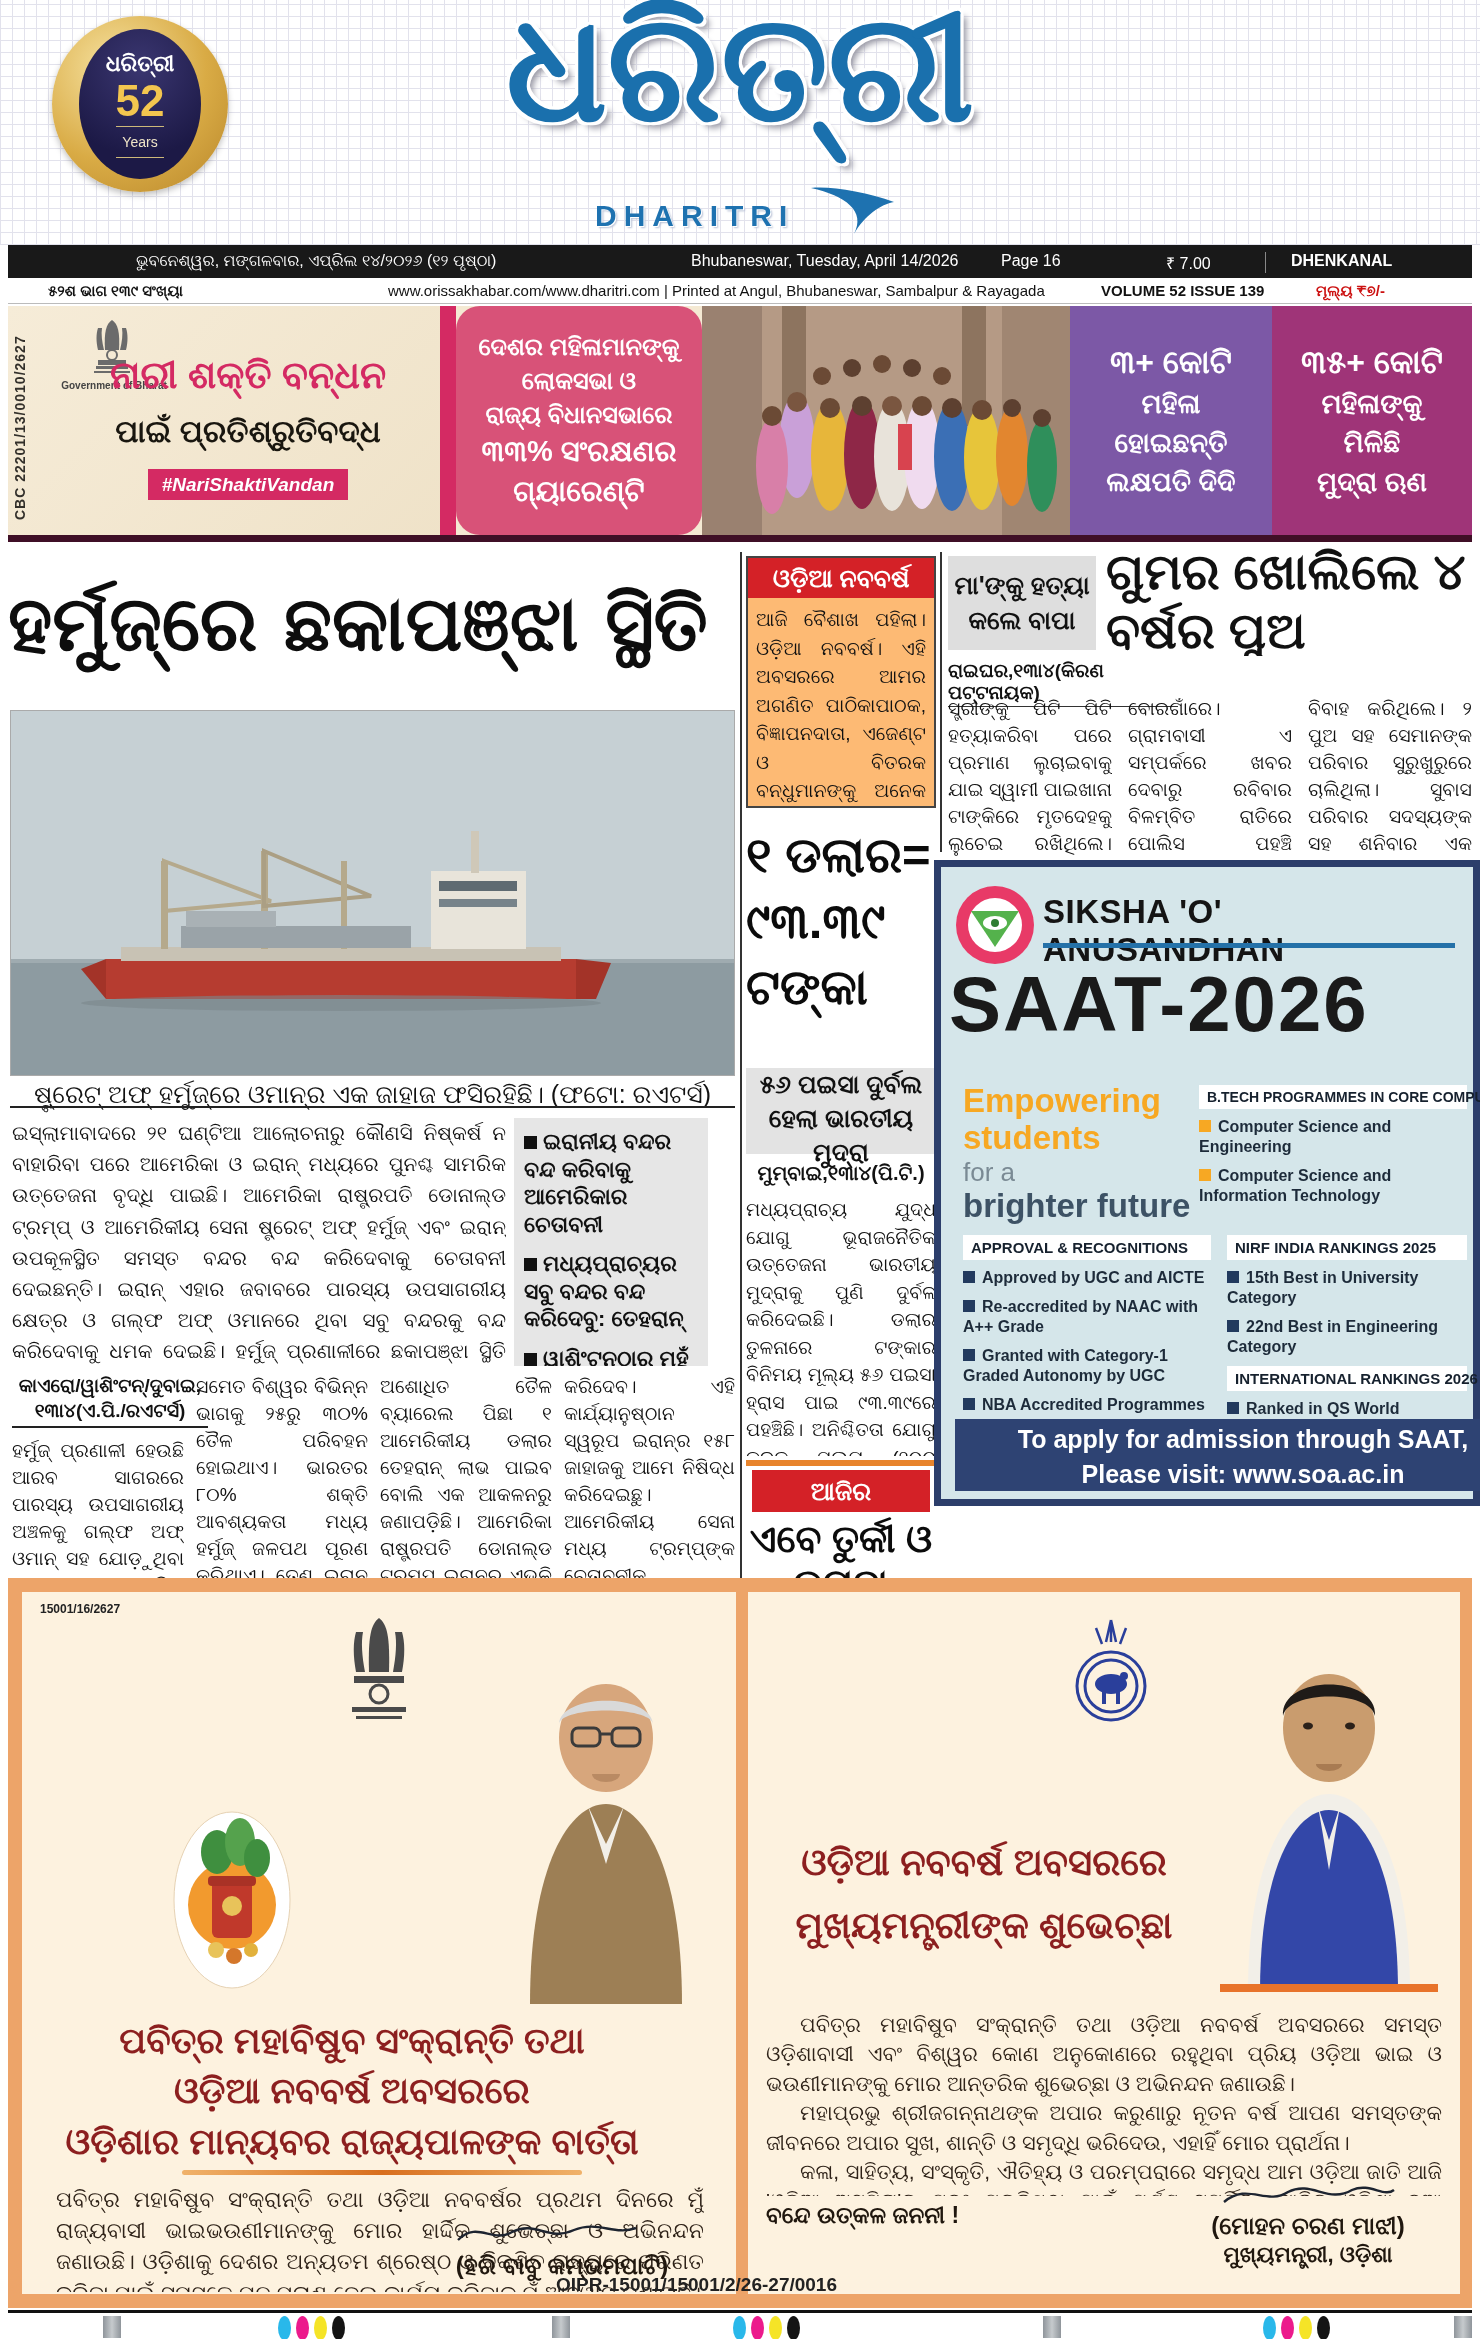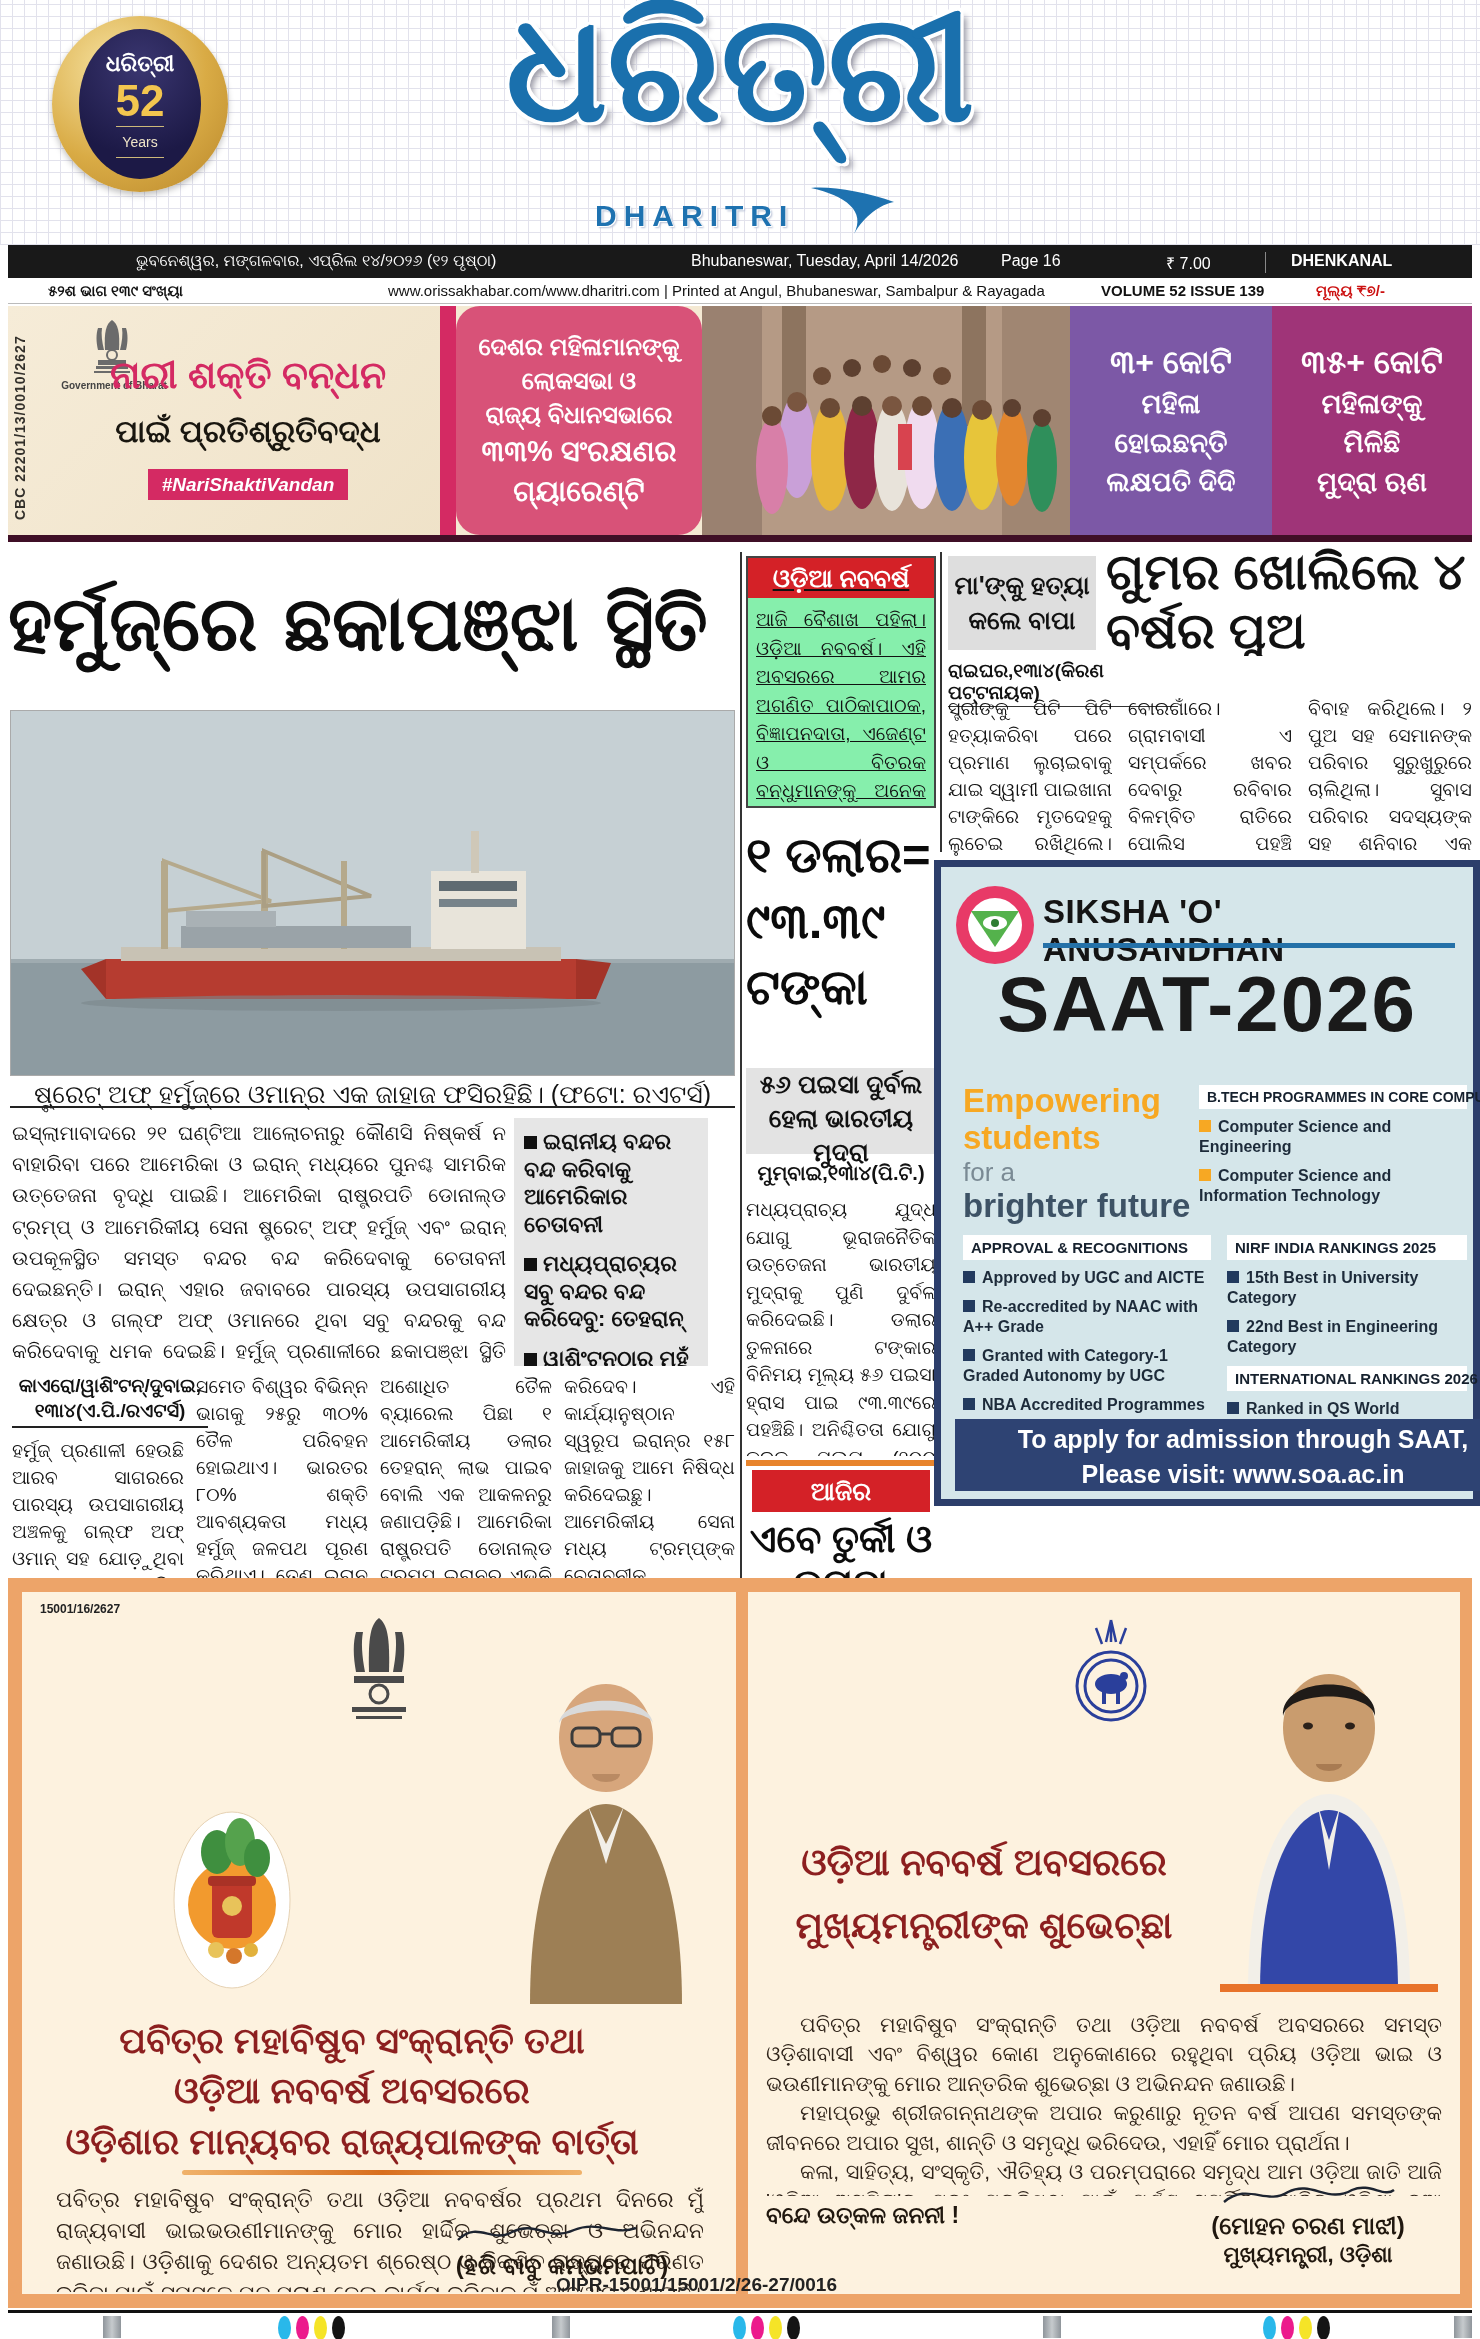--- a/index.html
+++ b/index.html
@@ -58,21 +58,21 @@
   .caption{left:10px;top:1080px;width:725px;text-align:center;font-size:25px;color:#111;}
   .rule{background:#222;}
   .lead-intro{left:12px;top:1118px;width:494px;height:248px;font-size:20px;line-height:1.56;text-align:justify;overflow:hidden;}
   .bullet-box{left:514px;top:1118px;width:194px;height:248px;background:#e6e6e6;padding:10px 10px;overflow:hidden;}
   .bullet-item{font-size:22px;font-weight:bold;line-height:1.25;margin-bottom:12px;color:#111;}
   .sq{display:inline-block;width:13px;height:13px;background:#111;margin-right:6px;}
   .lead-date{left:12px;top:1374px;width:196px;text-align:center;font-size:19px;font-weight:bold;line-height:1.3;border-bottom:2px solid #222;padding-bottom:3px;}
   .ncol{font-size:19px;line-height:1.42;text-align:justify;overflow:hidden;}
   .vrule{background:#333;width:2px;}
   
-  .ny-box{left:746px;top:556px;width:190px;height:252px;border:2px solid #444;background:#86efac;text-decoration:underline;}
+  .ny-box{left:746px;top:556px;width:190px;height:252px;border:2px solid #444;background:#fdba74;}
   .ny-head{height:40px;background:#d42127;color:#fff;font-size:25px;font-weight:bold;text-align:center;line-height:40px;}
   .ny-body{padding:8px 8px;font-size:19px;line-height:1.5;text-align:justify;overflow:hidden;height:206px;}
   .dollar-h{left:746px;top:822px;width:190px;height:240px;font-size:49px;font-weight:bold;line-height:1.35;color:#0b0b0b;overflow:hidden;}
   .dollar-sub{left:746px;top:1068px;width:190px;height:86px;background:#e3e3e3;text-align:center;
     font-size:25px;font-weight:bold;line-height:1.35;}
   .dollar-date{left:746px;top:1162px;width:190px;text-align:center;font-size:20px;font-weight:bold;}
   .dollar-body{left:746px;top:1196px;width:190px;height:260px;font-size:19px;line-height:1.45;text-align:justify;overflow:hidden;}
   .edit-rule{left:746px;top:1460px;width:190px;height:6px;background:#e8842c;}
   .edit-box{left:752px;top:1470px;width:178px;height:42px;background:#d42127;color:#fff;text-align:center;
     font-size:25px;font-weight:bold;line-height:42px;}
@@ -80,22 +80,22 @@
   
   .boy-kicker{left:948px;top:556px;width:148px;height:94px;background:#dedede;text-align:center;
     font-size:25px;font-weight:bold;line-height:1.4;padding-top:12px;}
   .boy-head{left:1106px;top:548px;width:374px;height:108px;font-size:50px;font-weight:bold;display:flex;align-items:center;overflow:hidden;}
   .boy-date{left:948px;top:660px;width:230px;font-size:19px;font-weight:bold;border-bottom:1px solid #333;padding-bottom:2px;}
   
   .saat{left:934px;top:860px;width:546px;height:646px;border:7px solid #2c3e6b;background:#d5e6ea;}
   .saat-logo{left:14px;top:18px;}
   .saat-brand{left:102px;top:26px;width:420px;font-size:33px;font-weight:bold;color:#141414;letter-spacing:0.5px;}
   .saat-brand-rule{left:102px;top:76px;width:412px;height:5px;background:#2471a8;}
-  .saat-title{left:0;top:92px;width:532px;text-align:center;font-size:78px;font-weight:bold;letter-spacing:2px;color:#1a1a1a;
-     font-family:"Liberation Sans",sans-serif;}
+  .saat-title{left:0;top:92px;width:532px;text-align:left;font-size:78px;font-weight:bold;letter-spacing:2px;color:#1a1a1a;
+     font-family:"Liberation Sans",sans-serif;padding-left:8px;}
   .tag-or{color:#f7a823;font-size:33px;font-weight:bold;line-height:1.12;}
   .tag-gray{color:#7a8a94;font-size:26px;line-height:1.2;}
   .tag-dark{color:#3d5265;font-size:33px;font-weight:bold;line-height:1.1;}
   .saat-h{background:#fff;font-size:15px;font-weight:bold;color:#16212e;padding:4px 8px;margin-bottom:8px;white-space:nowrap;}
   .saat-li{font-size:16px;font-weight:bold;color:#1d2b3a;margin-bottom:9px;line-height:1.25;}
   .sq-or{display:inline-block;width:12px;height:12px;background:#f7a823;margin-right:7px;}
   .sq-nv{display:inline-block;width:12px;height:12px;background:#223a5e;margin-right:7px;}
   .saat-footer{left:14px;top:552px;width:576px;height:72px;background:#2e4373;color:#fff;text-align:center;
     font-size:25px;font-weight:bold;line-height:1.4;padding-top:3px;}
   

